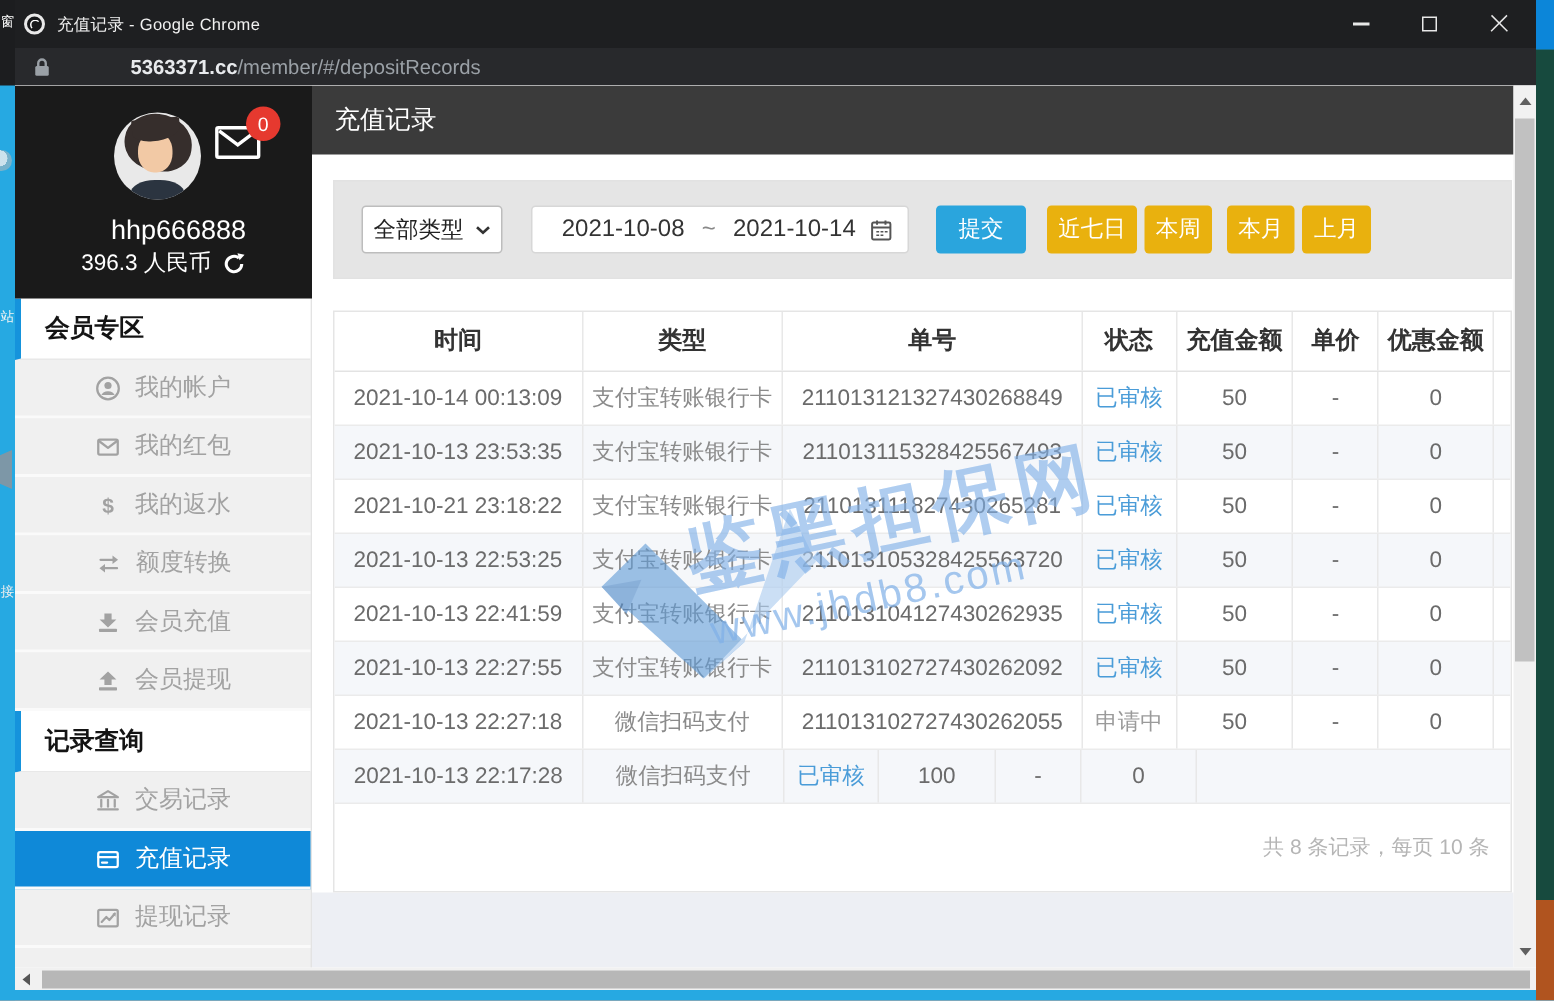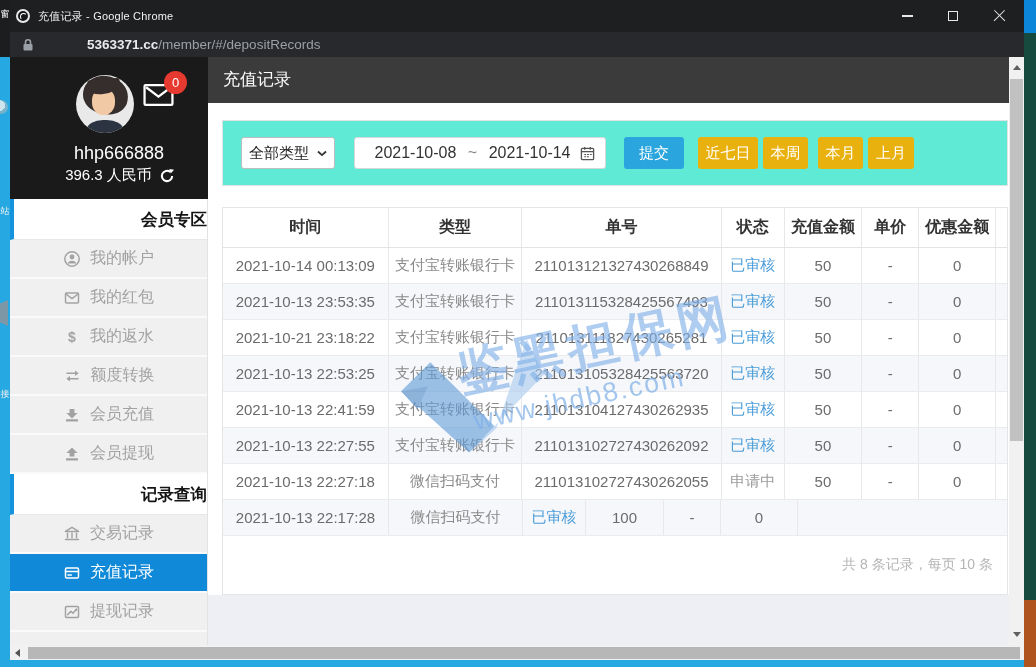--- a/index.html
+++ b/index.html
@@ -58,37 +58,37 @@
   .profile{position:relative;width:198px;height:142px;background:#1a1a1a;}
   .avatar{position:absolute;left:66px;top:18px;width:58px;height:58px;border-radius:50%;background:#e9e9e9;overflow:hidden;}
   .avatar .hair{position:absolute;left:7px;top:1px;width:45px;height:38px;background:#362e2c;border-radius:52% 58% 46% 54%;transform:rotate(6deg);}
   .avatar .face{position:absolute;left:16px;top:13px;width:23px;height:27px;background:#f2c9a5;border-radius:46%;}
   .avatar .fringe{position:absolute;left:12px;top:4px;width:32px;height:15px;background:#362e2c;border-radius:0 0 65% 45%;transform:rotate(-5deg);}
   .avatar .body{position:absolute;left:11px;bottom:-7px;width:36px;height:20px;background:#2b3440;border-radius:45% 45% 0 0;}
   .mail-wrap{position:absolute;left:133px;top:26px;}
   .badge{position:absolute;left:154px;top:14px;min-width:23px;height:23px;border-radius:50%;background:var(--badge-red);
     color:#fff;font-size:13px;line-height:23px;text-align:center;}
   .p-name{position:absolute;left:0;top:86px;width:198px;text-align:center;color:#fff;font-size:18px;margin-left:10px;}
-  .p-balance{position:absolute;left:11px;top:109px;width:198px;text-align:center;color:#fff;font-size:15px;display:flex;justify-content:center;align-items:center;gap:7px;}
+  .p-balance{position:absolute;left:0;top:109px;width:198px;text-align:center;color:#fff;font-size:15px;display:flex;justify-content:center;align-items:center;gap:7px;}
 
   .side-header{height:41px;line-height:40px;background:#fff;border-left:4px solid #1593dc;border-bottom:1px solid #e8e8e8;
-    padding-left:16px;font-size:16.5px;font-weight:bold;color:#141414;text-align:right;}
+    padding-left:16px;font-size:16.5px;font-weight:bold;color:#141414;}
   .side-item{height:39px;background:#f0f0f0;border-bottom:2px solid #fafafa;display:flex;align-items:center;justify-content:center;
     gap:9px;color:#a2a2a2;font-size:16px;cursor:pointer;}
   .side-item.active{background:var(--active-item-blue);color:#fff;}
   .icn{display:inline-flex;align-items:center;justify-content:center;}
   .si-icn svg{display:block;}
 
   
   .main{position:absolute;left:198px;top:0;width:801px;height:588px;background:#fff;}
   .main-header{position:absolute;left:0;top:0;width:801px;height:46px;background:var(--header-dark);color:#fff;
     font-size:17px;line-height:46px;padding-left:15px;}
   .main-lowband{position:absolute;left:0;top:538px;width:801px;height:50px;background:#edeff4;}
 
-  .filter-card{position:absolute;left:14px;top:63px;width:786px;height:66px;background:#5eead4;border:1px solid #e2e2e2;}
+  .filter-card{position:absolute;left:14px;top:63px;width:786px;height:66px;background:#e5e5e5;border:1px solid #e2e2e2;}
   .type-select{position:absolute;left:18px;top:16px;width:94px;height:32px;border:1px solid #bdbdbd;border-radius:3px;background:#fff;
     display:flex;align-items:center;justify-content:center;gap:8px;font-size:15px;color:#222;cursor:pointer;}
   .date-box{position:absolute;left:131px;top:16px;width:252px;height:32px;border:1px solid #d7d7d7;border-radius:3px;background:#fff;
     display:flex;align-items:center;font-size:16px;color:#333;padding:0 10px;cursor:pointer;}
   .date-box .dv{flex:1;text-align:center;}
   .date-sep{color:#888;padding:0 2px;}
   .btn{position:absolute;top:16px;height:32px;border-radius:3px;color:#fff;font-size:15px;text-align:center;line-height:32px;cursor:pointer;}
   .btn-submit{left:401px;width:60px;background:var(--accent-blue);}
   .btn-y{background:var(--button-yellow);}
   .btn-q0{left:475px;width:60px;}

